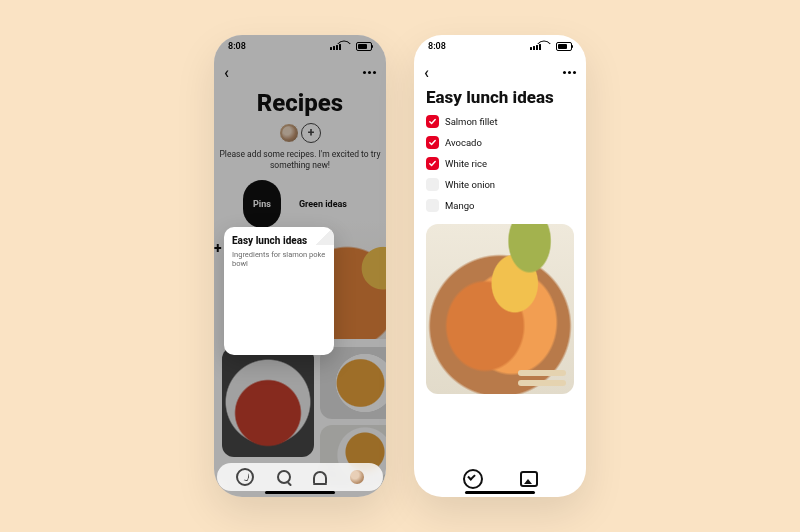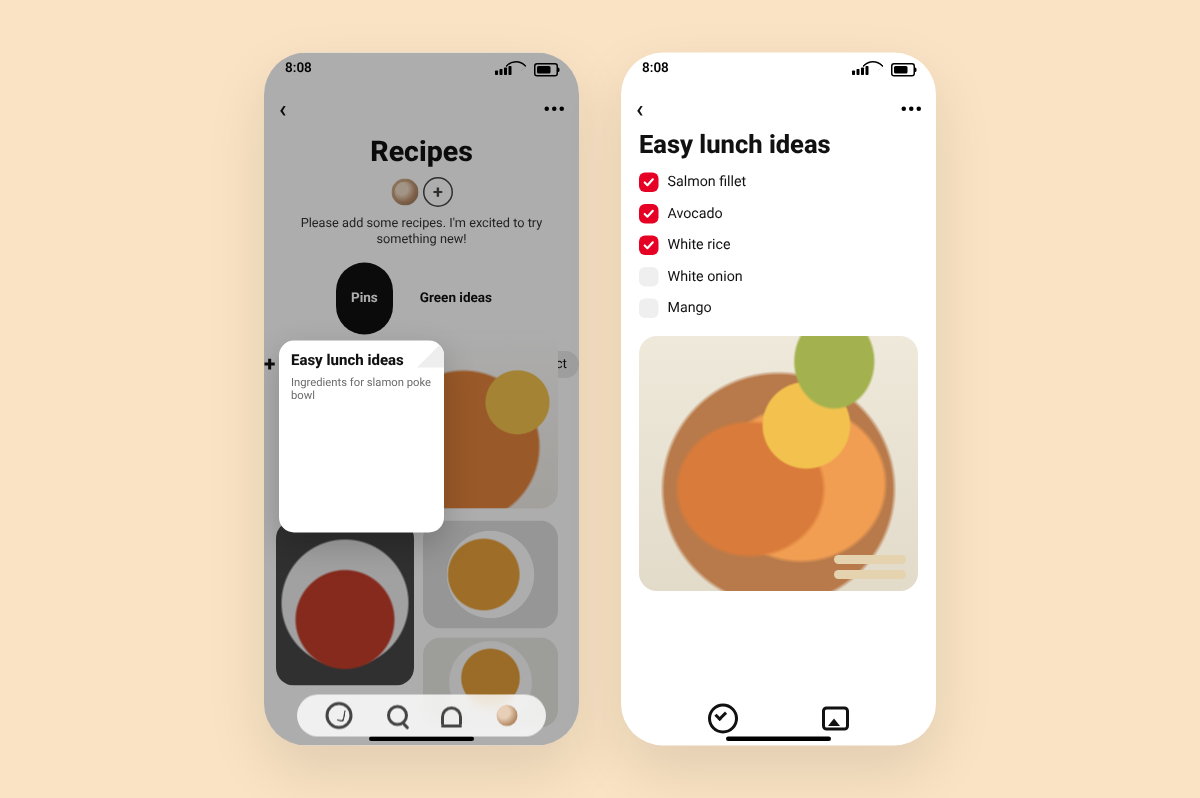--- a/index.html
+++ b/index.html
@@ -7,21 +7,21 @@
     --ink:#111;
     --muted:#6b6b6b;
     --white:#fff;
     --dim:#aaa;
     --pin-red:#e60023;
     --grey-bg:#e9e9e9;
     --grey-overlay:rgba(0,0,0,.32);
   }
   html,body{margin:0;height:100%;font-family:-apple-system,BlinkMacSystemFont,"Segoe UI",Roboto,Helvetica,Arial,sans-serif;color:var(--ink);}
   body{background:var(--bg);display:flex;align-items:center;justify-content:center;gap:28px;width:800px;height:532px;overflow:hidden;}
-  .phone{width:210px;height:462px;background:var(--white);border-radius:28px;position:relative;overflow:hidden;box-shadow:0 16px 40px rgba(0,0,0,.10);}
+  .phone{width:172px;height:462px;background:var(--white);border-radius:28px;position:relative;overflow:hidden;box-shadow:0 16px 40px rgba(0,0,0,.10);}
   .phone.dimmed::after{content:'';position:absolute;inset:0;background:var(--grey-overlay);pointer-events:none;z-index:30;}
   .status{position:absolute;top:0;left:0;right:0;height:22px;display:flex;align-items:center;justify-content:space-between;padding:0 14px;font-size:9px;font-weight:600;z-index:50;color:#000;}
   .status .right{display:flex;gap:3px;align-items:center;}
   .sig{display:inline-flex;gap:1px;align-items:flex-end;height:7px;}
   .sig i{width:2px;background:#000;display:inline-block;border-radius:.5px;}
   .sig i:nth-child(1){height:3px;}
   .sig i:nth-child(2){height:4px;}
   .sig i:nth-child(3){height:5px;}
   .sig i:nth-child(4){height:6px;}
   .wifi{width:9px;height:9px;position:relative;}
@@ -30,21 +30,21 @@
   .batt::after{content:'';position:absolute;left:1px;top:1px;bottom:1px;width:9px;background:#000;border-radius:1px;}
   .batt::before{content:'';position:absolute;right:-2px;top:2px;width:1.5px;height:3px;background:#000;border-radius:0 1px 1px 0;}
   .home-ind{position:absolute;bottom:3px;left:50%;transform:translateX(-50%);width:70px;height:3px;background:#000;border-radius:2px;z-index:50;}
   .header{position:absolute;top:26px;left:0;right:0;padding:0 10px;display:flex;align-items:center;justify-content:space-between;height:22px;}
   .back{font-size:16px;font-weight:600;cursor:pointer;}
   .more{display:flex;gap:2px;cursor:pointer;}
   .more i{width:3px;height:3px;background:#000;border-radius:50%;}
 
   
   .board{position:absolute;top:50px;left:0;right:0;bottom:0;display:flex;flex-direction:column;align-items:center;}
-  .board-title{font-size:19px;font-weight:800;text-align:center;margin-top:4px;}
+  .board-title{font-size:24px;font-weight:800;text-align:center;margin-top:4px;}
   .collab{margin-top:6px;display:flex;align-items:center;gap:2px;}
   .avatar{width:18px;height:18px;border-radius:50%;background:linear-gradient(135deg,#d9b58e,#a07a5a);border:1.5px solid #fff;position:relative;}
   .avatar::after{content:'';position:absolute;inset:2px;border-radius:50%;background:radial-gradient(circle at 35% 35%,#f1dcc6 30%,#bd8f6b 70%);}
   .plus-circle{width:18px;height:18px;border-radius:50%;border:1.5px solid #444;display:flex;align-items:center;justify-content:center;font-size:12px;font-weight:700;color:#444;cursor:pointer;line-height:1;}
   .board-desc{font-size:8.5px;color:#333;text-align:center;margin-top:6px;max-width:170px;line-height:1.25;}
   .tabs{margin-top:10px;display:flex;gap:8px;align-items:center;}
   .pill{font-size:9px;font-weight:700;padding:19px 10px;border-radius:999px;cursor:pointer;}
   .pill.sel{background:#111;color:#fff;}
   .toolbar{display:flex;align-items:center;justify-content:space-between;width:100%;padding:0 10px;margin-top:10px;height:20px;}
   .tool-left{display:flex;gap:10px;align-items:center;}

